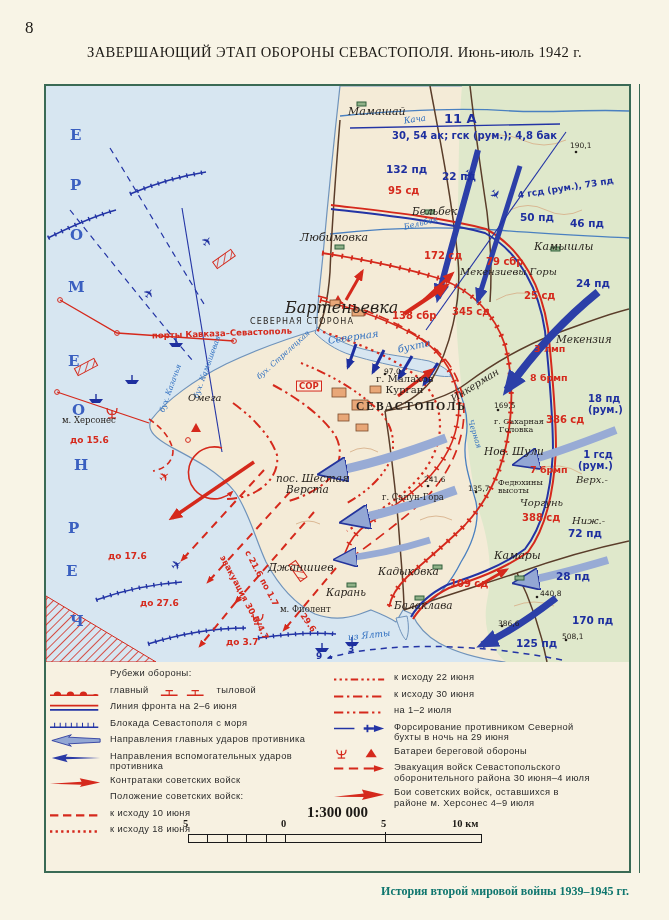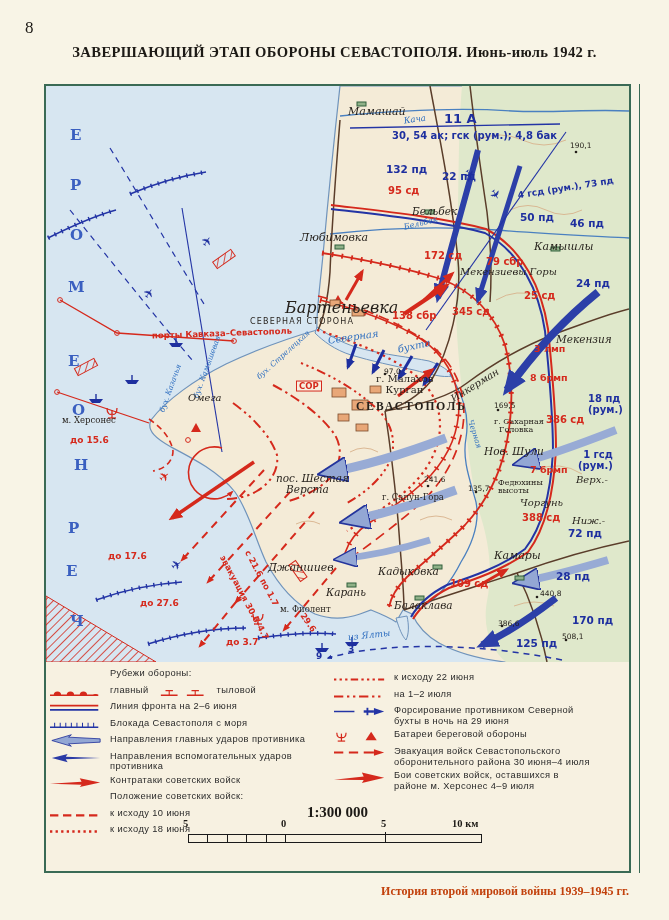--- a/index.html
+++ b/index.html
@@ -1,19 +1,19 @@
 <!DOCTYPE html>
 <html><head>
 <meta charset="utf-8">
 <style>
   html,body{margin:0;padding:0;}
   body{width:669px;height:920px;background:#efeadb;font-family:"Liberation Serif",serif;}
   .page{position:relative;width:669px;height:920px;background:#f8f4e6;overflow:hidden;}
   .page-number{position:absolute;left:25px;top:18px;font-size:17px;color:#1d1a16;}
-  .map-title{position:absolute;left:0;top:44px;width:669px;text-align:center;font-weight:bold;font-size:14.6px;letter-spacing:.4px;color:#1d1a16;}
+  .map-title{position:absolute;left:0;top:44px;width:669px;text-align:center;font-weight:normal;font-size:14.6px;letter-spacing:.4px;color:#1d1a16;}
   .map-frame{position:absolute;left:44px;top:84px;width:587px;height:789px;border:2px solid #3a6a55;box-sizing:border-box;background:#f7f1e1;}
   .frame-right-line{position:absolute;left:639px;top:84px;height:789px;width:0;border-left:1.5px solid #3a6a55;}
   .map-art{position:absolute;left:46px;top:86px;}
   #map-labels{position:absolute;left:0;top:0;width:669px;height:920px;pointer-events:none;}
   .ml{position:absolute;white-space:pre;transform-origin:0 50%;line-height:1.05;color:#241f1a;}
   .c-place{font-style:italic;font-family:"DejaVu Serif",serif;font-size:11px;}
   .c-blk{font-family:"DejaVu Serif",serif;font-size:8.5px;}
   .c-caps{font-family:"DejaVu Sans",sans-serif;font-size:8px;letter-spacing:1.2px;}
   .c-height{font-family:"DejaVu Sans",sans-serif;font-size:7.5px;}
   .c-blue{font-family:"DejaVu Sans",sans-serif;font-weight:bold;font-size:10.5px;color:#1e2f9f;}
@@ -33,21 +33,21 @@
   .ltxt{flex:1;font-family:"Liberation Sans",sans-serif;font-size:9.3px;letter-spacing:.4px;color:#2a2a2a;white-space:pre-line;line-height:1.18;}
   .dual .ltxt{flex:0 0 auto;margin-right:8px;}
   .dual .lsym.sym2{flex:0 0 48px;}
   .scale-ratio{position:absolute;left:44px;top:804px;width:587px;text-align:center;font-weight:bold;font-size:15px;color:#1d1a16;}
   .scale-bar{position:absolute;left:188px;top:834px;width:292px;height:7px;border:1px solid #1a1a1a;box-sizing:content-box;background:#f7f1e1;}
   .scale-cells{position:absolute;left:0;top:0;height:7px;width:97px;display:flex;}
   .scale-cells div{flex:1;border-right:1px solid #1a1a1a;height:7px;}
   .scale-tick{position:absolute;top:-3px;width:1px;height:10px;background:#1a1a1a;}
   .scale-label{position:absolute;top:818px;font-weight:bold;font-size:10.5px;color:#1d1a16;font-family:"Liberation Serif",serif;}
   .sl-0{left:183px;} .sl-1{left:281px;} .sl-2{left:381px;} .sl-3{left:452px;}
-  .footer-caption{position:absolute;right:40px;top:884px;font-weight:bold;font-size:12px;color:#c2410c;}
+  .footer-caption{position:absolute;right:40px;top:884px;font-weight:bold;font-size:12px;color:#0f766e;}
 </style>
 </head>
 <body>
 
 <div class="page">
   <div class="page-number">8</div>
   <div class="map-title">ЗАВЕРШАЮЩИЙ ЭТАП ОБОРОНЫ СЕВАСТОПОЛЯ. Июнь-июль 1942 г.</div>
 
   <div class="map-frame"></div>
   <div class="frame-right-line"></div>
@@ -500,20 +500,28 @@
         <span class="lsym">
           <svg width="56" height="13" viewBox="0 0 60 14">
             <path d="M2,8 H56" stroke="#d5291c" stroke-width="2.2" stroke-dasharray="2.5 3.5 2.5 3.5 2.5 3.5 8 3.5" fill="none"></path>
           </svg>
         </span>
         <span class="ltxt">к исходу 22 июня</span>
       </div>
       <div class="lrow">
         <span class="lsym">
           <svg width="56" height="13" viewBox="0 0 60 14">
+            <path d="M2,8 H56" stroke="#d5291c" stroke-width="2.2" stroke-dasharray="10 4 2.5 4" fill="none"></path>
+          </svg>
+        </span>
+        <span class="ltxt">к исходу 30 июня</span>
+      </div>
+      <div class="lrow">
+        <span class="lsym">
+          <svg width="56" height="13" viewBox="0 0 60 14">
             <path d="M2,8 H56" stroke="#d5291c" stroke-width="2.2" stroke-dasharray="10 4 2.5 4 2.5 4" fill="none"></path>
           </svg>
         </span>
         <span class="ltxt">на 1–2 июля</span>
       </div>
       <div class="lrow">
         <span class="lsym">
           <svg width="56" height="13" viewBox="0 0 60 14">
             <path d="M2,7 H24" stroke="#2334a5" stroke-width="1.6" fill="none"></path>
             <path d="M34,7 H45" stroke="#2334a5" stroke-width="2.6" fill="none"></path>

